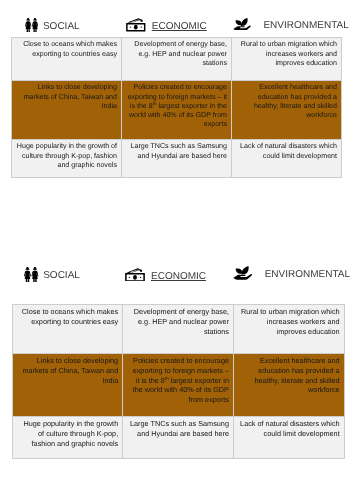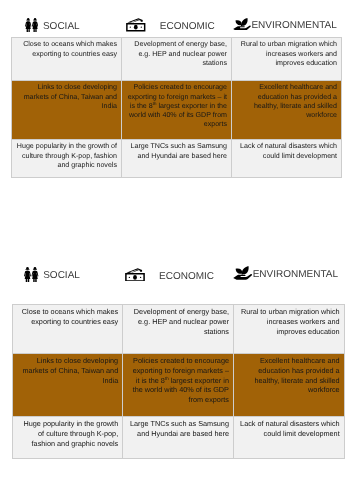--- a/index.html
+++ b/index.html
@@ -6,22 +6,22 @@
   body{width:353px;height:500px;background:#ffffff;
        font-family:"Liberation Sans",sans-serif;overflow:hidden;
        -webkit-font-smoothing:antialiased;
        text-rendering:geometricPrecision;}
 
   .panel{position:absolute;left:0;width:353px;transform:translateZ(0);}
 
   .hdr{position:absolute;display:flex;align-items:center;}
   .hdr .ic{display:block;flex:none;}
   .hdr .lbl{font-size:10px;position:relative;top:-1px;color:#3a3a3a;white-space:nowrap;letter-spacing:0;margin-left:4.5px;}
-  .hdr-env .lbl{margin-left:0;}
-  .hdr-eco .lbl{margin-left:14px;}
+  .hdr-env .lbl{margin-left:12px;}
+  .hdr-eco .lbl{margin-left:6px;text-decoration:underline;}
 
   table.grid{position:absolute;border-collapse:collapse;table-layout:fixed;text-align:right;}
   table.grid td{border:1px solid #cdcdcd;vertical-align:top;color:#171717;
       font-size:7.1px;line-height:9.2px;padding:2.4px 4px 4px 4.5px;}
   .r-light td{background:#f1f1f1;}
   .r-dark td{background:#a16207;}
   sup{font-size:.62em;vertical-align:super;line-height:0;}
   #panel1 tr:nth-child(1){height:43px;}
   #panel1 tr:nth-child(2){height:59px;}
   #panel1 tr:nth-child(3){height:38px;}

